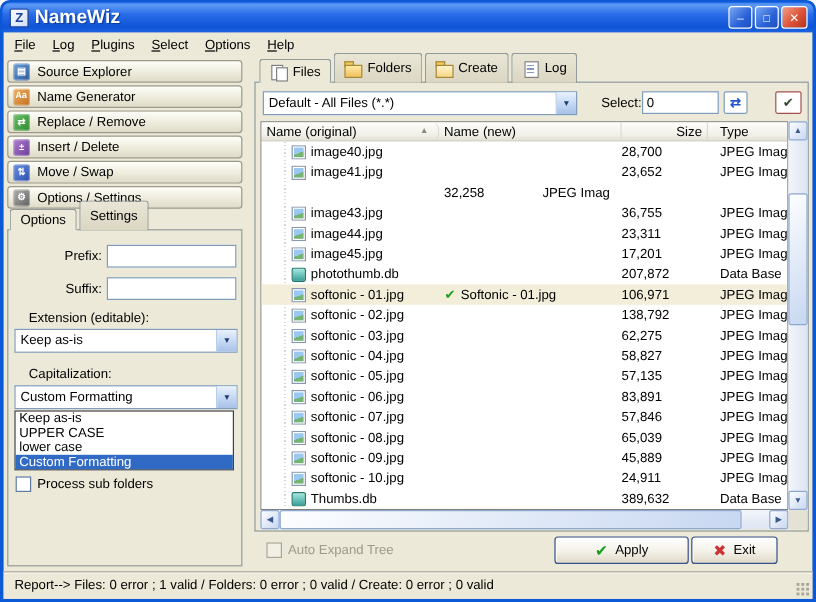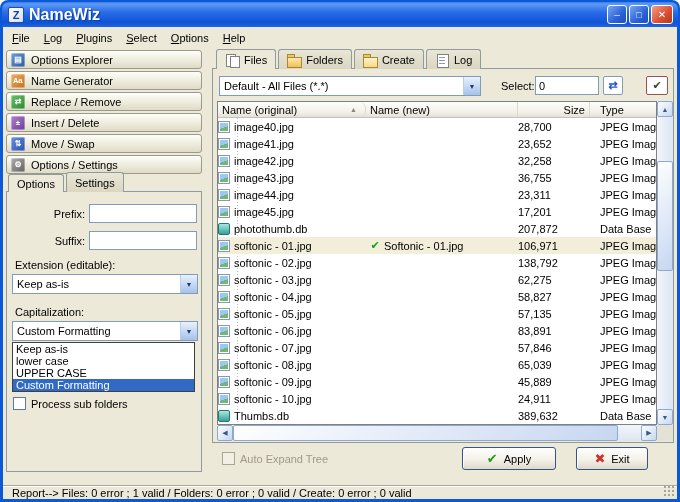--- a/index.html
+++ b/index.html
@@ -38,31 +38,31 @@
     display:flex; align-items:center; justify-content:center; box-shadow:inset 0 0 0 1px rgba(255,255,255,.35); }
   .source-explorer-icon { background:linear-gradient(135deg,#6FA0D8,#2A5A9A); }
   .name-generator-icon { background:linear-gradient(135deg,#F0B060,#C07020);font-family:Liberation Mono, monospace; }
   .replace-remove-icon { background:linear-gradient(135deg,#70C070,#2A8A2A); }
   .insert-delete-icon { background:linear-gradient(135deg,#B080D0,#6A3A9A); }
   .move-swap-icon { background:linear-gradient(135deg,#6A90E0,#2A50B0); }
   .options-settings-icon { background:linear-gradient(135deg,#B0B0B0,#606060); }
 
   
   .ltabs { position:absolute; left:5px; top:147px; height:18px; z-index:4; display:flex; align-items:flex-end; }
-  .ltab, .rtab { display:inline-flex; align-items:center; gap:4px; height:20px; padding:0 8px;
+  .ltab, .rtab { display:inline-flex; align-items:center; gap:4px; height:25px; padding:0 8px;
     border:1px solid #919B9C; border-bottom:none; border-radius:3px 3px 0 0;
     background:linear-gradient(#EAE6D6,#DAD6C2); margin-right:2px; white-space:nowrap; }
   .ltab.active, .rtab.active { background:#ECE9D8; height:18px; position:relative; z-index:5; box-shadow:0 1px 0 #ECE9D8; }
 
   
   .opanel { position:absolute; left:3px; top:164px; width:196px; height:281px; border:1px solid #919B9C; background:#ECE9D8; }
   .frow { position:absolute; right:4px; display:flex; align-items:center; gap:4px; }
   .frow.prefix { top:12px;margin-left:22px; } .frow.suffix { top:39px; }
   .tbox { width:108px; height:19px; border:1px solid #7F9DB9; background:#fff; font:inherit; padding:0 3px; }
-  .panel-label { position:absolute; left:8px; white-space:nowrap; }
+  .panel-label { position:absolute; left:17px; white-space:nowrap; }
   .ext-label { top:67px; } .cap-label { top:114px; }
   .combo { background:#fff; border:1px solid #7F9DB9; height:20px; display:flex; align-items:center; }
   .combo-text { flex:1; padding:0 4px; white-space:nowrap; overflow:hidden; }
   .combo-arrow { width:17px; height:100%; border-left:1px solid #B8CDE8;
     background:linear-gradient(180deg,#E9F1FD 0%,#C3D7F3 55%,#A9C1E9 100%);
     display:flex; align-items:center; justify-content:center; }
   .combo-arrow::before { content:"▼"; font-size:7px; color:#1C3E6E; }
   .ext-combo { position:absolute; left:5px; top:82px; width:186px; }
   .cap-combo { position:absolute; left:5px; top:129px; width:186px; }
   .droplist { position:absolute; left:5px; top:150px; width:183px; background:#fff; border:1px solid #404040; z-index:6; }
@@ -104,21 +104,21 @@
   .h-new { width:152px; }
   .h-size { width:72px; justify-content:flex-end; }
   .h-type { flex:1; padding-left:10px; border-right:none; }
   .sort { margin-left:auto; margin-right:4px; font-size:7px; color:#8A8878; }
   .tbody { position:relative; height:306px; overflow:hidden; background:#fff; }
   .tbody::before { content:""; position:absolute; left:19px; top:0; bottom:0; width:1px;
     background:repeating-linear-gradient(180deg,#BDBDBD 0 1px,transparent 1px 3px); }
   .trow { display:flex; height:17px; align-items:center; position:relative; }
   .trow.selected { background:#F2EEDA; }
   .cell { white-space:nowrap; overflow:hidden; }
-  .c-orig { width:148px; display:flex; align-items:center; }
+  .c-orig { width:148px; display:flex; align-items:center; padding-left:25px; }
   .c-new { width:152px; display:flex; align-items:center; }
   .c-size { width:72px; text-align:left; padding-right:4px; }
   .c-type { flex:1; padding-left:10px; }
   .ficon { width:12px; height:12px; flex:0 0 12px; position:relative; margin-right:4px; }
   .jpeg-file-icon { background:#fff; border:1px solid #8898B0; }
   .jpeg-file-icon::before { content:""; position:absolute; inset:1px; background:linear-gradient(160deg,#9AC8F0 0 55%,#74B474 55% 100%); }
   .db-file-icon { background:linear-gradient(#A8E8E0,#38A098); border:1px solid #207870; border-radius:2px; }
   .newcheck { width:18px; text-align:center; flex:0 0 18px; }
   .newcheck::before { content:"✔"; color:#18A018; visibility:hidden; }
   .trow.has-new .newcheck::before { visibility:visible; }
@@ -137,27 +137,27 @@
   .sarrow.left { left:0; } .sarrow.left::before { content:"◀"; }
   .sarrow.right { right:0; } .sarrow.right::before { content:"▶"; }
   .vscroll .sthumb { position:absolute; left:0; width:16px; top:60px; height:110px; }
   .hscroll .sthumb { position:absolute; top:0; height:16px; left:16px; width:385px; }
 
   
   .auto-expand { position:absolute; left:219px; top:425px; display:flex; align-items:center; gap:5px; color:#9C9A8C; }
   .btn { position:absolute; top:420px; height:23px; display:flex; align-items:center; justify-content:center; gap:6px;
     border:1px solid #36538C; border-radius:3px; background:linear-gradient(180deg,#FFFFFF,#F4F1E8 55%,#DFD9C8);
     box-shadow:inset 1px 1px 0 #fff; font:inherit; }
-  .apply-btn { left:459px; width:94px; }
+  .apply-btn { left:459px; width:112px; }
   .exit-btn { left:573px; width:72px; }
   .btn-glyph.check::before { content:"✔"; color:#18A018; font-size:13px; }
   .btn-glyph.cross::before { content:"✖"; color:#CC3333; font-size:13px; }
 
   
-  .statusbar { position:absolute; left:0; right:0; bottom:0; height:14px; background:#ECE9D8;
+  .statusbar { position:absolute; left:0; right:0; bottom:0; height:23px; background:#ECE9D8;
     border-top:1px solid #ACA899; box-shadow:inset 0 1px 0 #FFFFFF; display:flex; align-items:center; padding-left:9px; }
   .grip { position:absolute; right:2px; bottom:2px; width:12px; height:12px;
     background-image:radial-gradient(circle,#A9A698 1.2px,transparent 1.4px); background-size:4px 4px; }
 </style>
 </head>
 <body>
 
 <div class="window">
   <div class="titlebar">
     <span class="app-icon">Z</span>
@@ -176,21 +176,21 @@
         <span class="menu-item">Plugins</span>
         <span class="menu-item">Select</span>
         <span class="menu-item">Options</span>
         <span class="menu-item">Help</span>
       </div>
 
     <div class="sidebar-buttons">
 
         <div class="sbtn">
           <span class="sicon auto-icon source-explorer-icon">▤</span>
-          <span class="slabel">Options Explorer</span>
+          <span class="slabel">Source Explorer</span>
         </div>
 
         <div class="sbtn">
           <span class="sicon auto-icon name-generator-icon">Aa</span>
           <span class="slabel">Name Generator</span>
         </div>
 
         <div class="sbtn">
           <span class="sicon auto-icon replace-remove-icon">⇄</span>
           <span class="slabel">Replace / Remove</span>
@@ -233,22 +233,22 @@
         <span class="combo-arrow"></span>
       </div>
       <div class="panel-label cap-label">Capitalization:</div>
       <div class="combo cap-combo">
         <span class="combo-text">Custom Formatting</span>
         <span class="combo-arrow"></span>
       </div>
       <div class="droplist">
 
       <div class="dlitem">Keep as-is</div>
+          <div class="dlitem">UPPER CASE</div>
           <div class="dlitem">lower case</div>
-          <div class="dlitem">UPPER CASE</div>
           <div class="dlitem selected">Custom Formatting</div>
         </div>
       <div class="chkrow">
         <span class="chk"></span>
         <span>Process sub folders</span>
       </div>
     </div>
 
     <div class="rtabs">
 
@@ -315,24 +315,20 @@
               </span>
               <span class="cell c-new">
                 <span class="newcheck"></span>
                 <span class="nname"></span>
               </span>
               <span class="cell c-size">23,652</span>
               <span class="cell c-type">JPEG Imag</span>
             </div>
 
             <div class="trow">
-              <span class="cell c-orig">
-                <span class="ficon auto-icon jpeg-file-icon"></span>
-                <span class="fname">image42.jpg</span>
-              </span>
               <span class="cell c-new">
                 <span class="newcheck"></span>
                 <span class="nname"></span>
               </span>
               <span class="cell c-size">32,258</span>
               <span class="cell c-type">JPEG Imag</span>
             </div>
 
             <div class="trow">
               <span class="cell c-orig">

